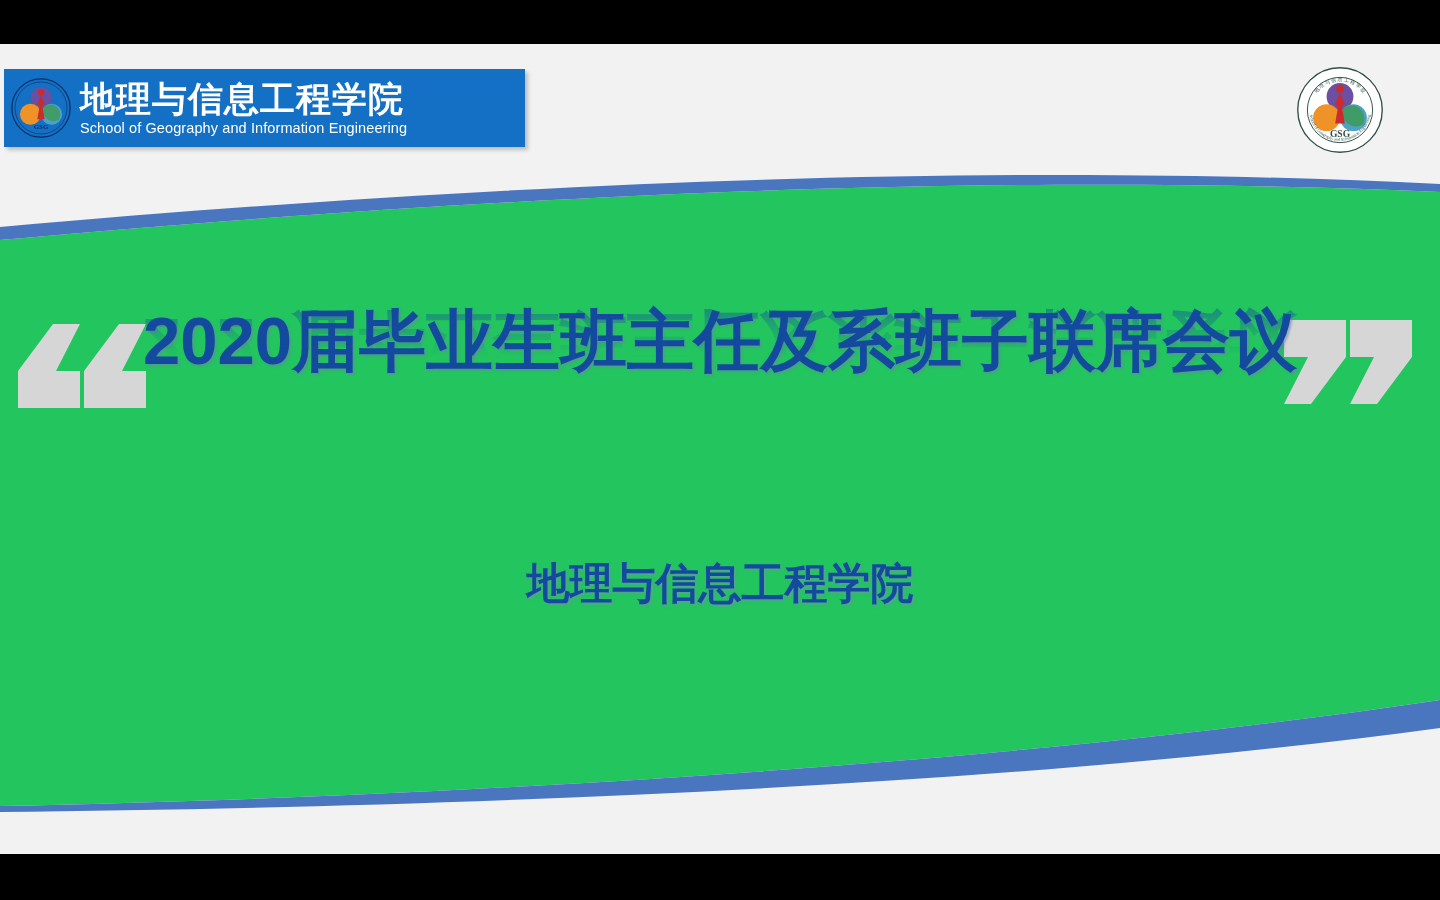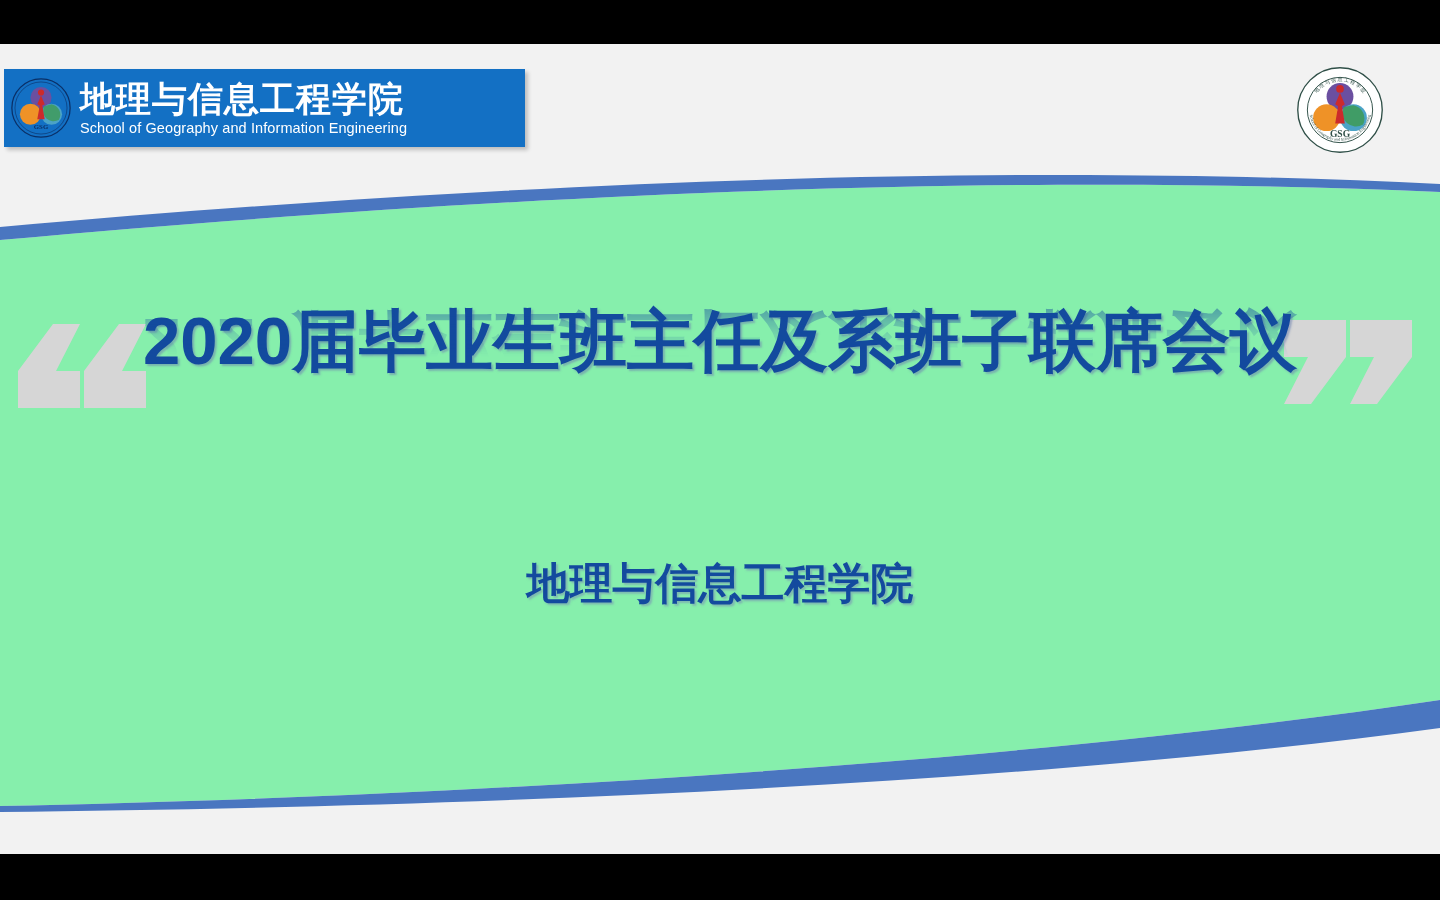--- a/index.html
+++ b/index.html
@@ -20,21 +20,21 @@
     overflow: hidden;
   }
 
   
   #slide {
     position: absolute;
     left: 0;
     top: 44px;
     width: 1440px;
     height: 810px;
-    background: #86efac;
+    background: #22c55e;
     overflow: hidden;
   }
 
   
   .bg-svg {
     position: absolute;
     left: 0;
     top: 0;
     width: 1440px;
     height: 810px;

